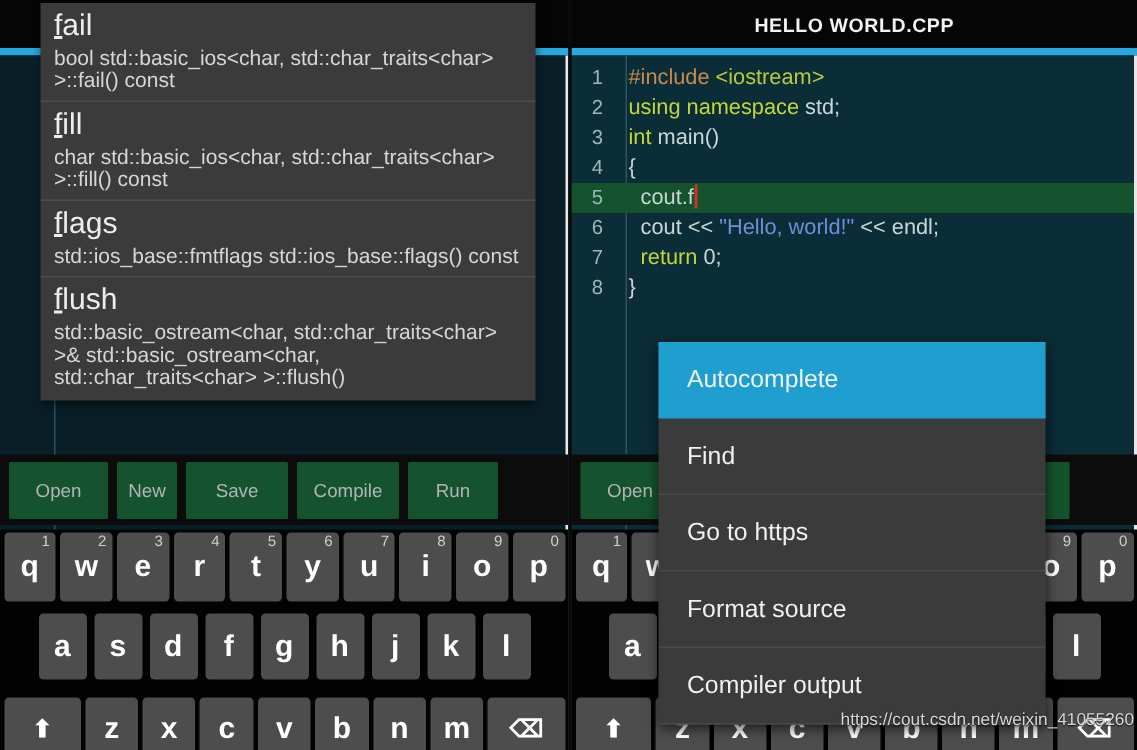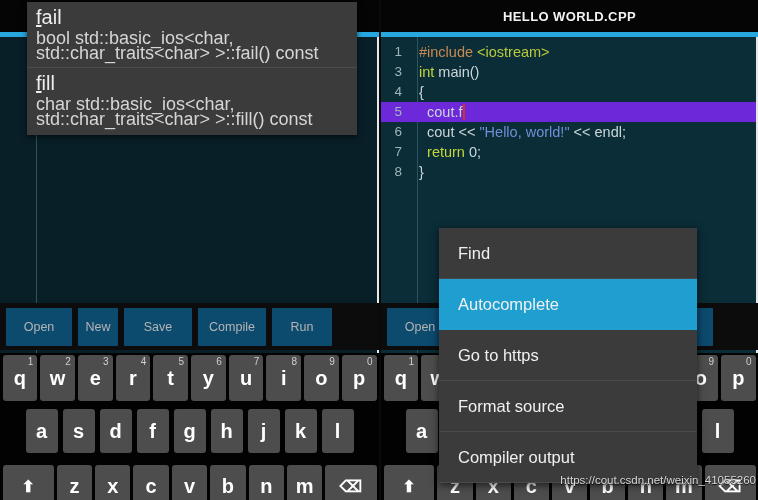--- a/index.html
+++ b/index.html
@@ -58,21 +58,21 @@
     top: 5px; left: 0; right: 2px;
     font-family: "Liberation Sans", sans-serif;
     font-size: 14.5px;
   }
   .code-line {
     position: relative;
     height: 20px;
     line-height: 20px;
     white-space: pre;
   }
-  .code-line.current { background: #6d28d9; }
+  .code-line.current { background: #14532d; }
   .gutter {
     display: inline-block;
     width: 28px;
     text-align: right;
     padding-right: 7px;
     color: #9fb6b8;
     font-size: 13.5px;
     vertical-align: top;
   }
   .gutter-sep {
@@ -113,21 +113,21 @@
     left: 0; right: 0;
     top: 303px;
     height: 47px;
     background: #0c0c0c;
     display: flex;
     align-items: center;
     padding: 0 6px;
   }
   .tbtn {
     height: 38px;
-    background: #0c4a6e;
+    background: #14532d;
     border: none;
     color: #b4b4b4;
     font-size: 12.5px;
     font-family: "Liberation Sans", sans-serif;
     margin-right: 6px;
     display: flex; align-items: center; justify-content: center;
     border-radius: 1px;
   }
   .tbtn.w-open    { width: 66px; }
   .tbtn.w-new     { width: 40px; }
@@ -195,21 +195,21 @@
   .ac-item:last-child { border-bottom: none; }
   .ac-name {
     color: #ededed;
     font-size: 20px;
     line-height: 25px;
     font-weight: normal;
   }
   .ac-name .pfx { text-decoration: underline; }
   .ac-sig {
     color: #d6d6d6;
-    font-size: 18px;
+    font-size: 14px;
     line-height: 15px;
     margin-top: 1px;
     word-break: break-word;
   }
 
   
   .ctx-menu {
     position: absolute;
     left: 58px;
     top: 228px;
@@ -264,20 +264,28 @@
 
     <div class="ac-popup" id="ac-popup">
         <div class="ac-item">
           <div class="ac-name"><span class="pfx">f</span><span>ail</span></div>
           <div class="ac-sig">bool std::basic_ios&lt;char, std::char_traits&lt;char&gt; &gt;::fail() const</div>
         </div>
         <div class="ac-item">
           <div class="ac-name"><span class="pfx">f</span><span>ill</span></div>
           <div class="ac-sig">char std::basic_ios&lt;char, std::char_traits&lt;char&gt; &gt;::fill() const</div>
         </div>
+        <div class="ac-item">
+          <div class="ac-name"><span class="pfx">f</span><span>lags</span></div>
+          <div class="ac-sig">std::ios_base::fmtflags std::ios_base::flags() const</div>
+        </div>
+        <div class="ac-item">
+          <div class="ac-name"><span class="pfx">f</span><span>lush</span></div>
+          <div class="ac-sig">std::basic_ostream&lt;char, std::char_traits&lt;char&gt; &gt;&amp; std::basic_ostream&lt;char, std::char_traits&lt;char&gt; &gt;::flush()</div>
+        </div>
       </div>
 
     <div class="toolbar" id="tb-left">
         <div class="tbtn w-open">Open</div>
         <div class="tbtn w-new">New</div>
         <div class="tbtn w-save">Save</div>
         <div class="tbtn w-compile">Compile</div>
         <div class="tbtn w-run">Run</div>
       </div>
 
@@ -389,20 +397,21 @@
 
     <div class="titlebar">
       <span class="title">HELLO WORLD.CPP</span>
     </div>
     <div class="accentbar"></div>
 
     <div class="editor">
       <div class="gutter-sep"></div>
       <div class="code-area" id="code-area">
           <div class="code-line"><span class="gutter">1</span><span class="code-text"><span class="tok-pre">#include </span><span class="tok-inc">&lt;iostream&gt;</span></span></div>
+          <div class="code-line"><span class="gutter">2</span><span class="code-text"><span class="tok-kw">using namespace </span><span class="tok-id">std;</span></span></div>
           <div class="code-line"><span class="gutter">3</span><span class="code-text"><span class="tok-kw">int </span><span class="tok-id">main()</span></span></div>
           <div class="code-line"><span class="gutter">4</span><span class="code-text"><span class="tok-pun">{</span></span></div>
           <div class="code-line current"><span class="gutter">5</span><span class="code-text"><span class="tok-id">  cout.f</span><span class="caret"></span></span></div>
           <div class="code-line"><span class="gutter">6</span><span class="code-text"><span class="tok-id">  cout &lt;&lt; </span><span class="tok-str">"Hello, world!"</span><span class="tok-id"> &lt;&lt; endl;</span></span></div>
           <div class="code-line"><span class="gutter">7</span><span class="code-text"><span class="tok-kw">  return </span><span class="tok-num">0;</span></span></div>
           <div class="code-line"><span class="gutter">8</span><span class="code-text"><span class="tok-pun">}</span></span></div>
         </div>
       <div class="editor-right-edge"></div>
     </div>
 
@@ -511,22 +520,22 @@
           <div class="key">
             <span>m</span>
           </div>
           <div class="key back">
             <span>⌫</span>
           </div>
         </div>
       </div>
 
     <div class="ctx-menu" id="ctx-menu">
+        <div class="ctx-item selected">Autocomplete</div>
         <div class="ctx-item">Find</div>
-        <div class="ctx-item selected">Autocomplete</div>
         <div class="ctx-item">Go to https</div>
         <div class="ctx-item">Format source</div>
         <div class="ctx-item">Compiler output</div>
       </div>
 
     <div class="watermark">https://cout.csdn.net/weixin_41055260</div>
   </div>
 
 </div>
 

